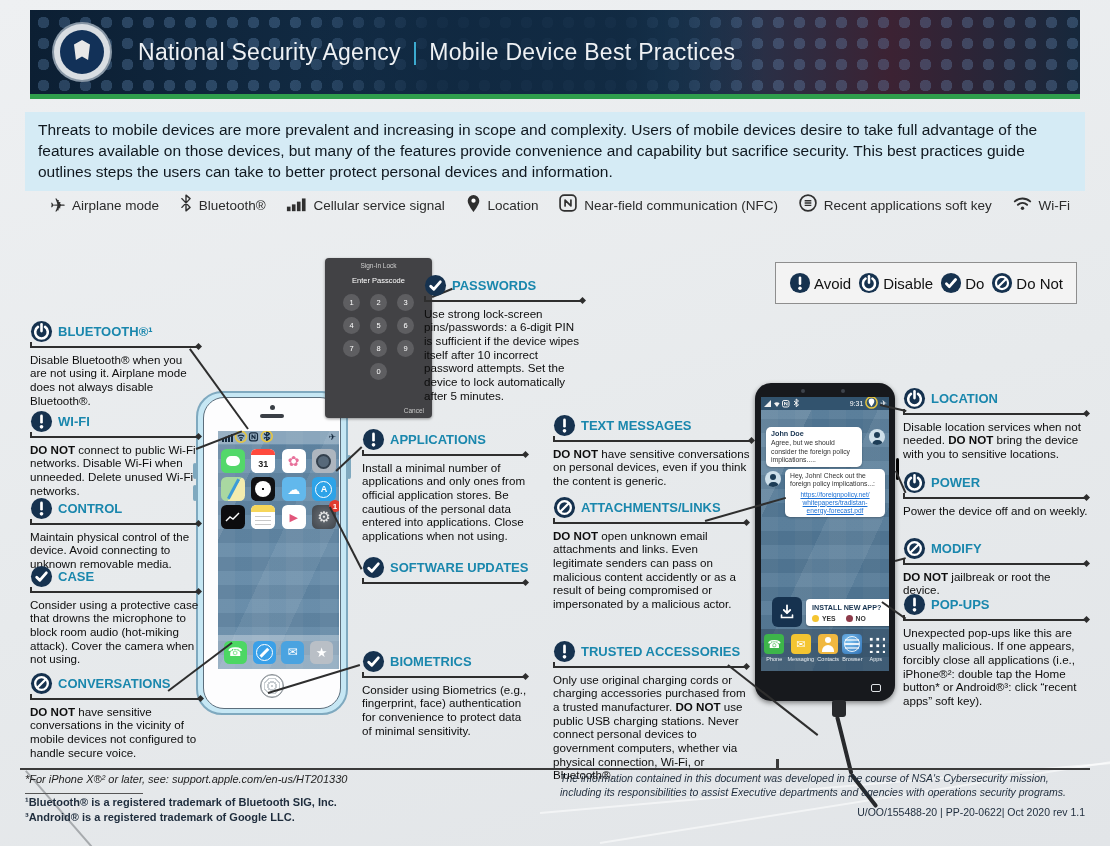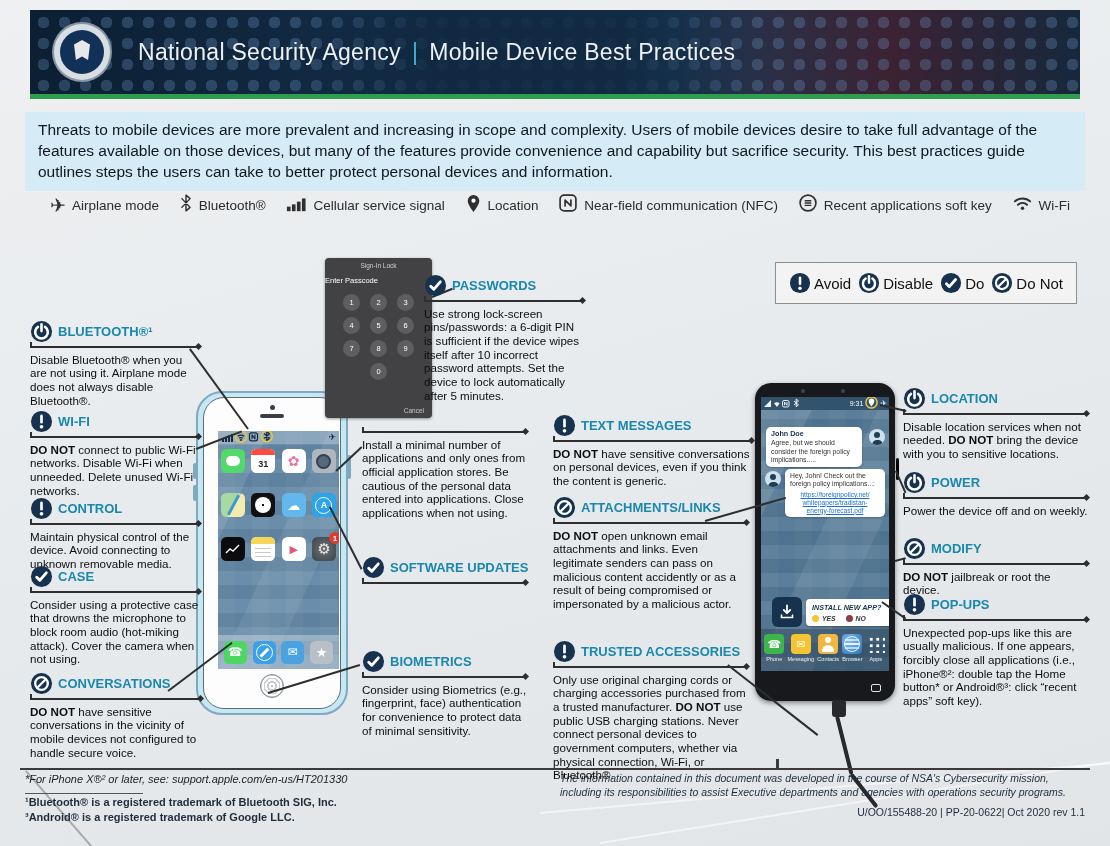--- a/index.html
+++ b/index.html
@@ -60,21 +60,21 @@
   .rule::after{content:"";position:absolute;right:-1px;top:-2px;width:5px;height:5px;background:#2e2e2e;transform:rotate(45deg);}
   .cbody{font-size:11.6px;line-height:1.18;color:#0d0d0d;margin-top:5px;}
   .cbody b{font-weight:bold;}
 
   .cline{position:absolute;height:1.6px;background:#2e2e2e;z-index:3;transform-origin:left center;}
 
   
   #lock{position:absolute;left:325px;top:258px;width:107px;height:160px;z-index:3;
         background:#424245;border-radius:4px;box-shadow:0 1px 3px rgba(0,0,0,.4);color:#e8e8e8;}
   #lock .lk-title{font-size:6.5px;text-align:center;padding-top:4px;color:#cfcfcf;}
-  #lock .lk-prompt{font-size:7.5px;margin-top:7px;color:#fff;}
+  #lock .lk-prompt{font-size:7.5px;text-align:center;margin-top:7px;color:#fff;}
   #lock .pad{display:grid;grid-template-columns:repeat(3,17px);gap:6px 10px;justify-content:center;margin-top:9px;}
   #lock .key{width:17px;height:17px;border-radius:50%;background:#5e5e61;color:#fff;font-size:7.5px;
              display:flex;align-items:center;justify-content:center;}
   #lock .key.zero{grid-column:2;}
   #lock .lk-cancel{position:absolute;right:8px;bottom:4px;font-size:6.5px;color:#c9c9c9;}
 
   
   #iphone{position:absolute;left:196px;top:391px;width:152px;height:324px;z-index:2;
           background:#c6e7f4;border:2px solid #7fa9bf;border-radius:26px;}
   #iphone .body{position:absolute;left:5px;right:5px;top:4px;bottom:4px;background:#fdfdfe;
@@ -84,21 +84,21 @@
   .mosaic{position:relative;overflow:hidden;}
   .mosaic::after{content:"";position:absolute;inset:0;pointer-events:none;
      background:
        linear-gradient(115deg,rgba(255,255,255,.10) 22%,transparent 22% 48%,rgba(255,255,255,.07) 48% 70%,transparent 70%),
        repeating-linear-gradient(0deg,rgba(255,255,255,.05) 0 14px,rgba(0,0,0,.045) 14px 28px),
        repeating-linear-gradient(90deg,rgba(255,255,255,.05) 0 17px,rgba(120,160,190,.09) 17px 34px);}
   #iscreen{position:absolute;left:14px;top:33px;width:121px;height:238px;background:#5f85a3;}
   #istatus{position:absolute;left:0;top:0;right:0;height:13px;background:rgba(255,255,255,.22);
            display:flex;align-items:center;justify-content:space-between;padding:0 3px;z-index:2;}
   #iapps{position:absolute;left:3px;right:3px;top:18px;display:grid;grid-template-columns:repeat(4,24px);
-         justify-content:space-between;row-gap:20px;z-index:2;}
+         justify-content:space-between;row-gap:4px;z-index:2;}
   .app{width:24px;height:24px;border-radius:5.5px;position:relative;display:flex;align-items:center;justify-content:center;}
   .a-msg{background:#53d86a;} .a-msg::after{content:"";width:14px;height:10px;border-radius:6px;background:#fff;}
   .a-cal{background:#fff;} .a-cal::before{content:"";position:absolute;left:0;right:0;top:0;height:6px;background:#ff4a3d;border-radius:5.5px 5.5px 0 0;}
   .a-cal .day{font-size:9px;font-weight:bold;color:#222;margin-top:5px;}
   .a-photos{background:#fff;color:#e8739c;font-size:14px;}
   .a-cam{background:#aeb6bf;} .a-cam::after{content:"";width:11px;height:11px;border-radius:50%;background:#57697a;border:2px solid #33404d;}
   .a-maps{background:linear-gradient(120deg,#a9d8a1 55%,#f3ecae 55%);} 
   .a-maps::after{content:"";position:absolute;width:3px;height:22px;background:#3b9bd8;transform:rotate(28deg);}
   .a-clock{background:#101012;} .a-clock::after{content:"";width:16px;height:16px;border-radius:50%;background:#fff;
            background-image:radial-gradient(circle,#111 1.4px,transparent 1.5px);}
@@ -136,21 +136,21 @@
   #astatus .right{display:flex;align-items:center;gap:2px;}
   .bubble{position:absolute;background:#fff;border-radius:5px;padding:3px 5px;font-size:6.8px;line-height:1.18;color:#333;z-index:2;
           box-shadow:0 1px 2px rgba(0,0,0,.25);}
   .bubble .bname{font-weight:bold;font-size:7.2px;color:#16324f;margin-bottom:1px;}
   .bubble .blink{color:#1a6fd4;text-decoration:underline;text-align:center;margin-top:3px;font-size:6.6px;}
   .avatar{position:absolute;width:16px;height:16px;border-radius:50%;background:#cfe0ea;overflow:hidden;z-index:2;}
   .avatar::before{content:"";position:absolute;left:50%;top:3px;width:6px;height:6px;margin-left:-3px;border-radius:50%;background:#1d3d57;}
   .avatar::after{content:"";position:absolute;left:50%;bottom:-2px;width:11px;height:7px;margin-left:-5.5px;border-radius:5px 5px 0 0;background:#1d3d57;}
   #apopup{position:absolute;left:11px;top:200px;display:flex;align-items:center;gap:4px;z-index:2;}
   #apopup .dl{width:30px;height:30px;border-radius:6px;background:#16324f;display:flex;align-items:center;justify-content:center;}
-  #apopup .card{width:106px;background:#fff;border-radius:4px;padding:4px 6px;box-shadow:0 1px 2px rgba(0,0,0,.3);font-style:italic;}
+  #apopup .card{width:106px;background:#fff;border-radius:4px;padding:4px 6px;box-shadow:0 1px 2px rgba(0,0,0,.3);}
   #apopup .ptitle{font-size:7.2px;font-weight:bold;color:#16324f;}
   #apopup .prow{display:flex;align-items:center;gap:10px;margin-top:3px;}
   #apopup .opt{display:flex;align-items:center;gap:3px;font-size:6.8px;font-weight:bold;color:#333;}
   .dotY{width:7px;height:7px;border-radius:50%;background:#f5c531;}
   .dotN{width:7px;height:7px;border-radius:50%;background:#8e3b4a;}
   #adock{position:absolute;left:0;right:0;bottom:0;height:42px;background:rgba(12,30,46,.35);
          display:flex;align-items:flex-start;justify-content:space-evenly;padding-top:5px;z-index:2;}
   .gapp{display:flex;flex-direction:column;align-items:center;gap:2px;}
   .gapp .gi{width:20px;height:20px;border-radius:4px;position:relative;display:flex;align-items:center;justify-content:center;}
   .gapp .gl{font-size:5.5px;color:#e9eef2;}
@@ -554,20 +554,30 @@
             <path d="M7 12.8l3.2 3.2 6.8-7.8" stroke="#fff" stroke-width="3" fill="none" stroke-linecap="round" stroke-linejoin="round"></path>
           </svg>
         </span>
         <span class="ctitle">PASSWORDS</span>
       </div>
     <div class="rule"></div>
     <div class="cbody"><span>Use strong lock-screen pins/passwords: a 6-digit PIN is sufficient if the device wipes itself after 10 incorrect password attempts. Set the device to lock automatically after 5 minutes.</span></div>
   </div>
 
   <div class="callout" style="left:362px;top:428px;width:165px;">
+    <div class="chead">
+        <span class="badge">
+          <svg viewBox="0 0 24 24">
+            <circle cx="12" cy="12" r="11" fill="#16324f"></circle>
+            <rect x="10.6" y="4.8" width="2.8" height="9.4" rx="1.4" fill="#fff"></rect>
+            <circle cx="12" cy="17.6" r="1.9" fill="#fff"></circle>
+          </svg>
+        </span>
+        <span class="ctitle">APPLICATIONS</span>
+      </div>
     <div class="rule"></div>
     <div class="cbody"><span>Install a minimal number of applications and only ones from official application stores. Be cautious of the personal data entered into applications. Close applications when not using.</span></div>
   </div>
 
   <div class="callout" style="left:362px;top:556px;width:165px;">
     <div class="chead">
         <span class="badge">
           <svg viewBox="0 0 24 24">
             <circle cx="12" cy="12" r="11" fill="#16324f"></circle>
             <path d="M7 12.8l3.2 3.2 6.8-7.8" stroke="#fff" stroke-width="3" fill="none" stroke-linecap="round" stroke-linejoin="round"></path>

